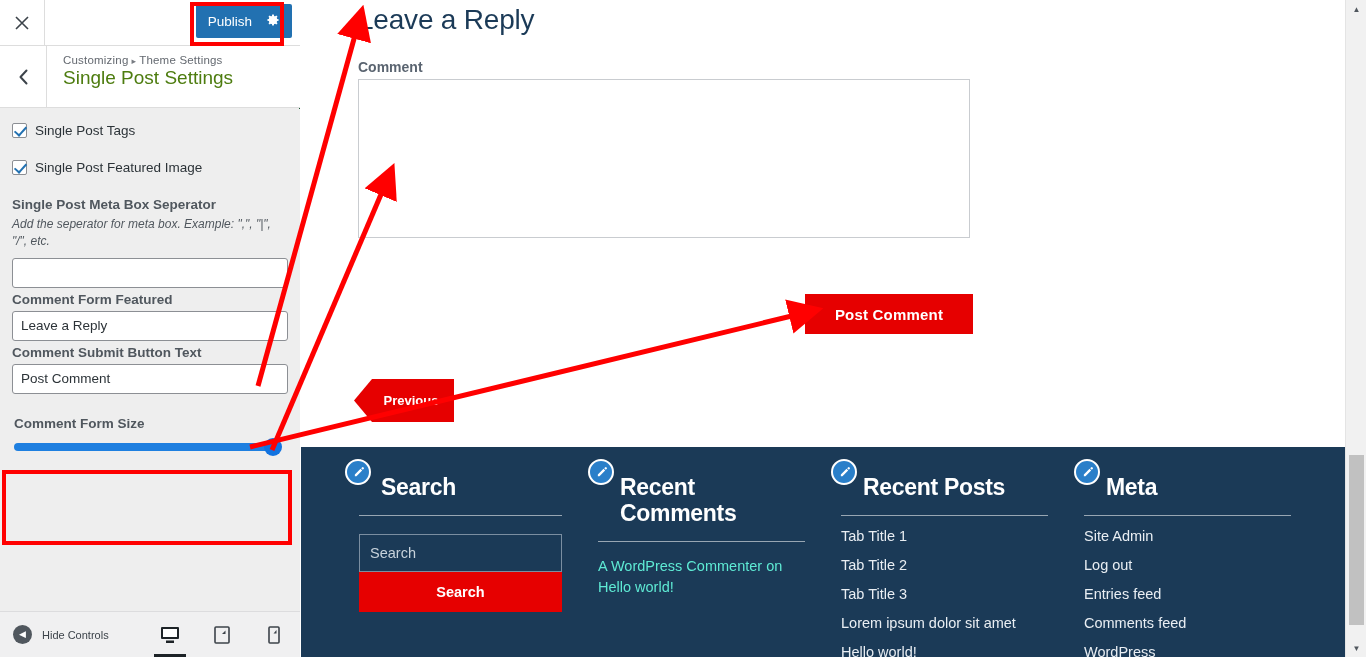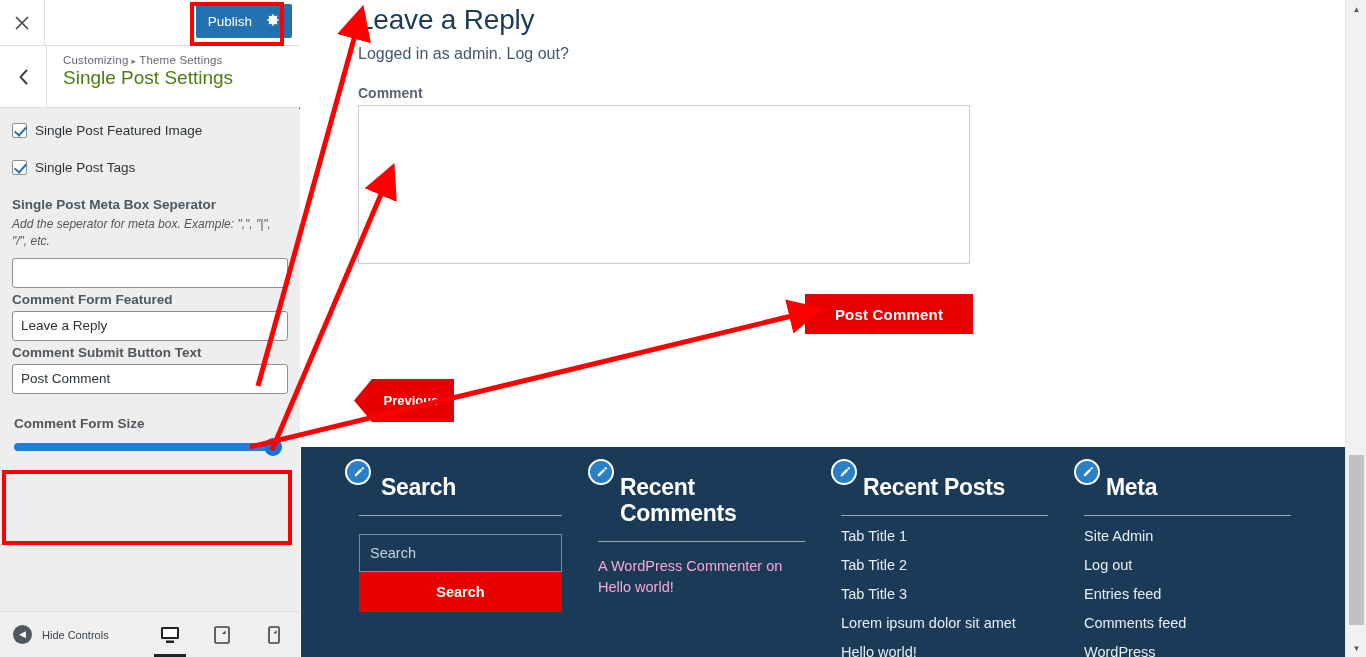--- a/index.html
+++ b/index.html
@@ -247,21 +247,21 @@
     cursor: pointer; z-index: 4;
   }
   .wtitle {
     font-size: 23px; color: #ffffff; font-weight: bold;
     margin: 8px 0 0 22px; line-height: 1.12;
     letter-spacing: -0.3px;
   }
   .wrule { height: 1px; background: rgba(255,255,255,.55); margin: 14px 0 0 0; }
   .wlist { list-style: none; margin: 12px 0 0 0; padding: 0; }
   .wlist li { font-size: 14.5px; color: #e9eef3; margin-bottom: 13px; cursor: pointer; }
-  .wtext { font-size: 14.5px; color: #f9a8d4; line-height: 1.5; margin-top: 14px; }
+  .wtext { font-size: 14.5px; color: #5eead4; line-height: 1.5; margin-top: 14px; }
   #search-input {
     width: 100%; max-width: 218px; height: 38px;
     background: transparent;
     border: 1px solid #7b8ea1;
     color: #dbe4ec;
     font-size: 14.5px;
     padding: 0 10px;
     font-family: "Liberation Sans", sans-serif;
     outline: none;
     display: block;
@@ -348,26 +348,26 @@
           <span>Customizing</span><span class="crumb-sep">▸</span><span>Theme Settings</span>
         </div>
         <div class="crumb-title">Single Post Settings</div>
       </div>
     </div>
 
     <div class="sb-body">
 
       <div class="chk-row">
         <span class="chk"></span>
-        <span class="chk-label">Single Post Featured Image</span>
+        <span class="chk-label">Single Post Tags</span>
       </div>
 
       <div class="chk-row">
         <span class="chk"></span>
-        <span class="chk-label">Single Post Tags</span>
+        <span class="chk-label">Single Post Featured Image</span>
       </div>
 
       <div class="ctrl">
         <span class="ctrl-label">Single Post Meta Box Seperator</span>
         <div class="ctrl-desc">Add the seperator for meta box. Example: ",", "|", "/", etc.</div>
         <input class="ctrl-input" type="text" value="" style="">
       </div>
 
       <div class="ctrl">
         <span class="ctrl-label">Comment Form Featured</span>
@@ -415,21 +415,20 @@
         </div>
       </div>
     </div>
 
     <div id="hl-formsize"></div>
   </div>
 
   <div id="preview">
     <div class="pv-inner">
       <h1 id="reply-heading">Leave a Reply</h1>
-      <p id="logged-in">Logged in as admin. Log out?</p>
       <label id="comment-label">Comment</label>
       <textarea id="comment-textarea" placeholder="" style=""></textarea>
     </div>
 
     <button id="post-comment-btn">Post Comment</button>
 
     <div id="prev-btn">
       <span>Previous</span>
     </div>
 

